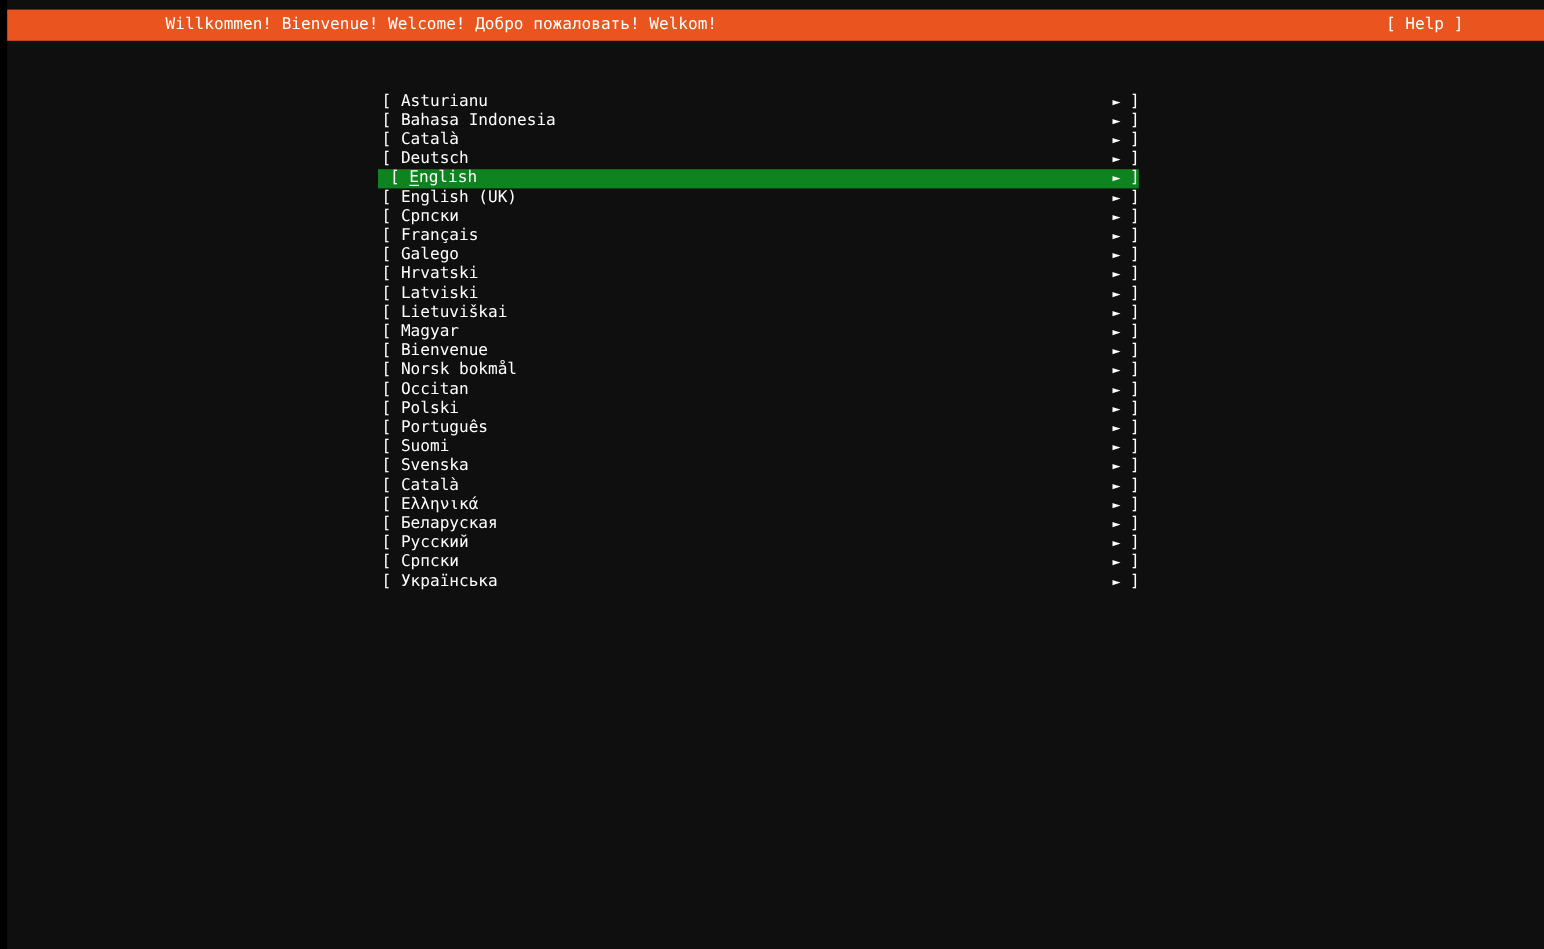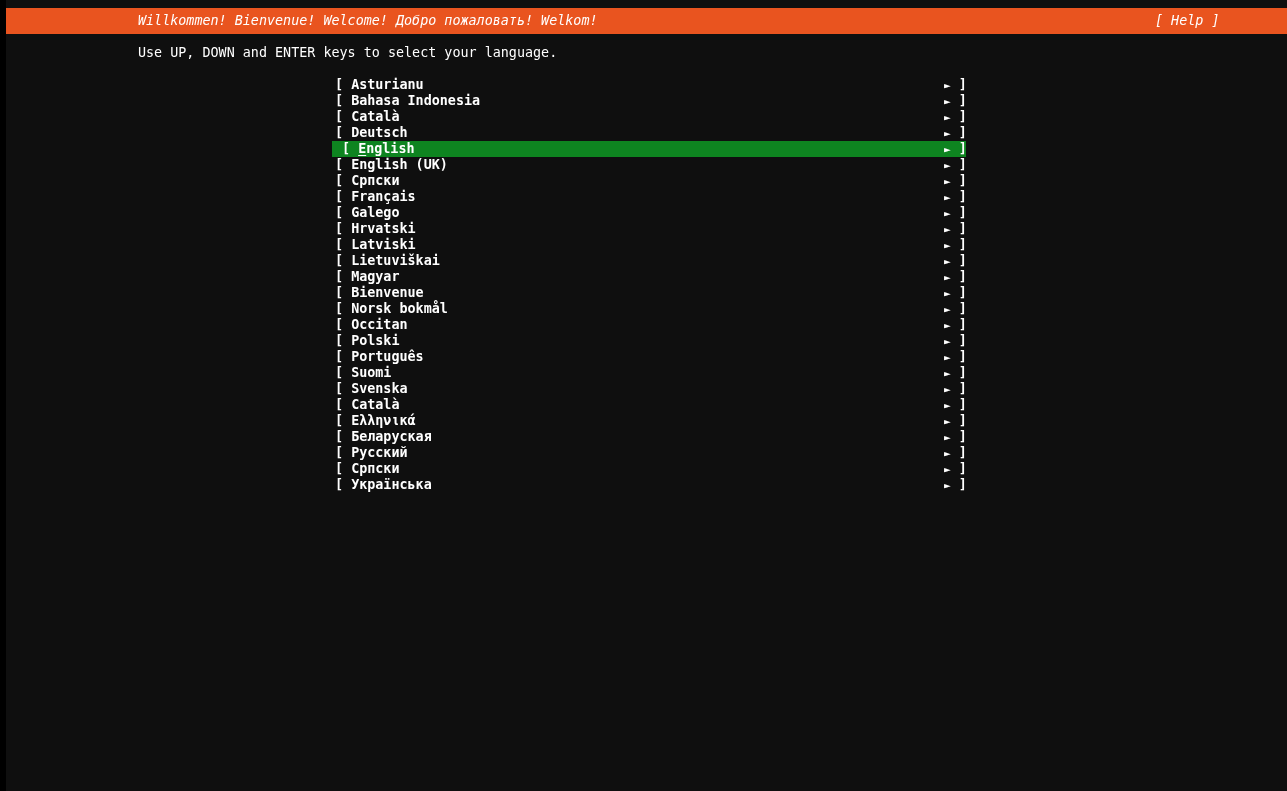--- a/index.html
+++ b/index.html
@@ -22,21 +22,20 @@
     font-size: 13.4px;
     line-height: 16px;
   }
   #topbar {
     position: absolute;
     left: 0;
     right: 0;
     top: 8px;
     height: 26px;
     background: var(--orange, #e9541f);
-    font-style: italic;
   }
   #topbar-title {
     position: absolute;
     left: 132px;
     top: 5px;
     white-space: pre;
   }
   #help-button {
     position: absolute;
     left: 1129px;
@@ -46,24 +45,23 @@
     margin-left: 20px;
   }
   #instruction {
     position: absolute;
     left: 132px;
     top: 45px;
     white-space: pre;
   }
   #language-list {
     position: absolute;
-    left: 326px;
+    left: 309px;
     top: 77px;
     width: 634px;
-    font-weight: bold;
   }
   .lang-row {
     position: relative;
     height: 16px;
     line-height: 16px;
     padding-left: 3px;
     white-space: pre;
     cursor: pointer;
   }
   .lang-row.selected {
@@ -86,21 +84,20 @@
 </style>
 </head>
 <body>
 
 <div id="screen" style="--orange: #e9541f; --green: #0e8420; --screen-bg: #0f0f0f; --text: #ffffff;">
   <div id="topbar">
     <span id="topbar-title">Willkommen! Bienvenue! Welcome! Добро пожаловать! Welkom!</span>
     <span id="help-button">[ Help ]</span>
   </div>
 
-  <div id="instruction">Use UP, DOWN and ENTER keys to select your language.</div>
 
   <div id="language-list">
       <div class="lang-row"><span>[ </span><span>Asturianu</span><span class="row-right"><span class="arrow">►</span> ]</span></div>
       <div class="lang-row"><span>[ </span><span>Bahasa Indonesia</span><span class="row-right"><span class="arrow">►</span> ]</span></div>
       <div class="lang-row"><span>[ </span><span>Català</span><span class="row-right"><span class="arrow">►</span> ]</span></div>
       <div class="lang-row"><span>[ </span><span>Deutsch</span><span class="row-right"><span class="arrow">►</span> ]</span></div>
       <div class="lang-row selected"><span>[ </span><span><span class="focus-underline">E</span>nglish</span><span class="row-right"><span class="arrow">►</span> ]</span></div>
       <div class="lang-row"><span>[ </span><span>English (UK)</span><span class="row-right"><span class="arrow">►</span> ]</span></div>
       <div class="lang-row"><span>[ </span><span>Српски</span><span class="row-right"><span class="arrow">►</span> ]</span></div>
       <div class="lang-row"><span>[ </span><span>Français</span><span class="row-right"><span class="arrow">►</span> ]</span></div>

